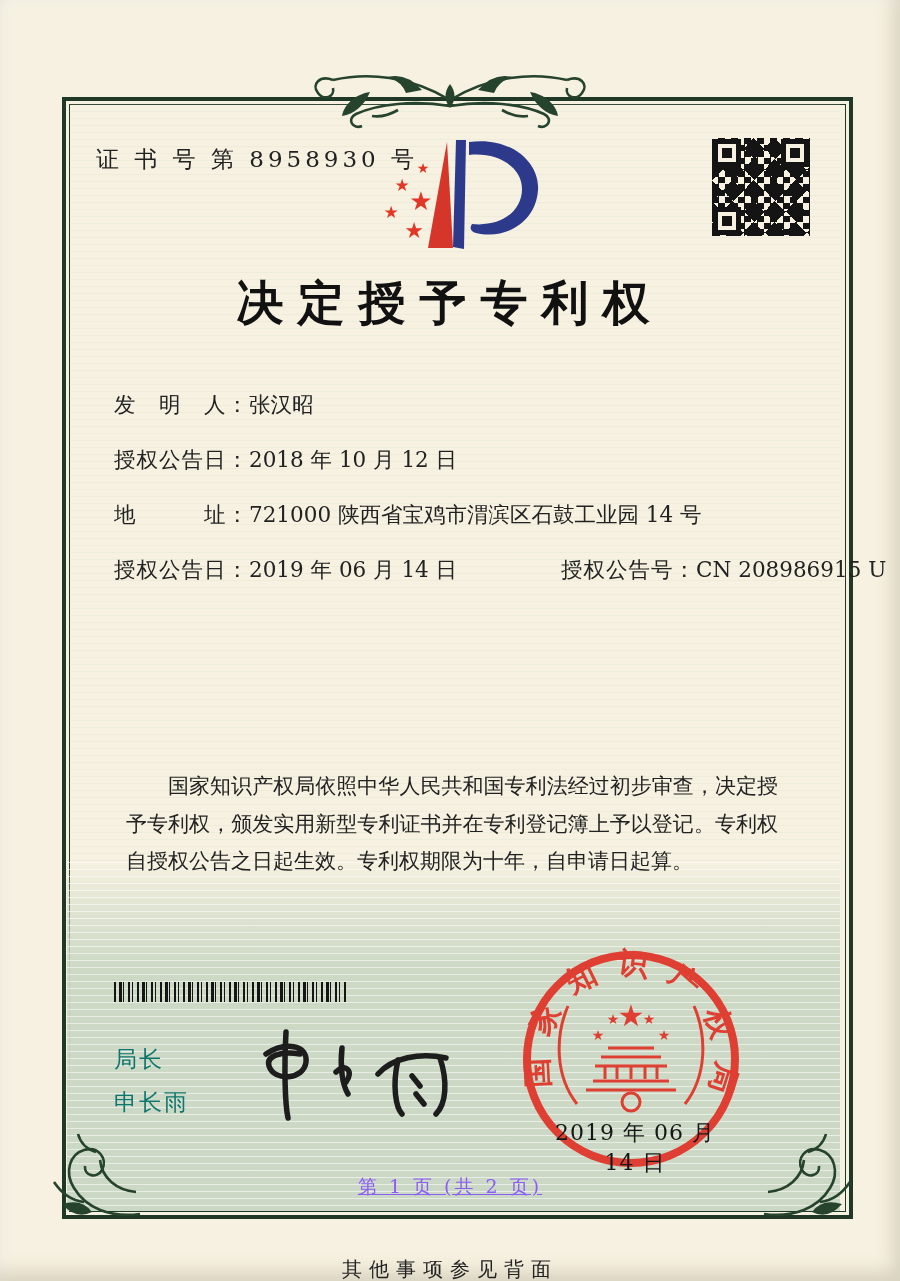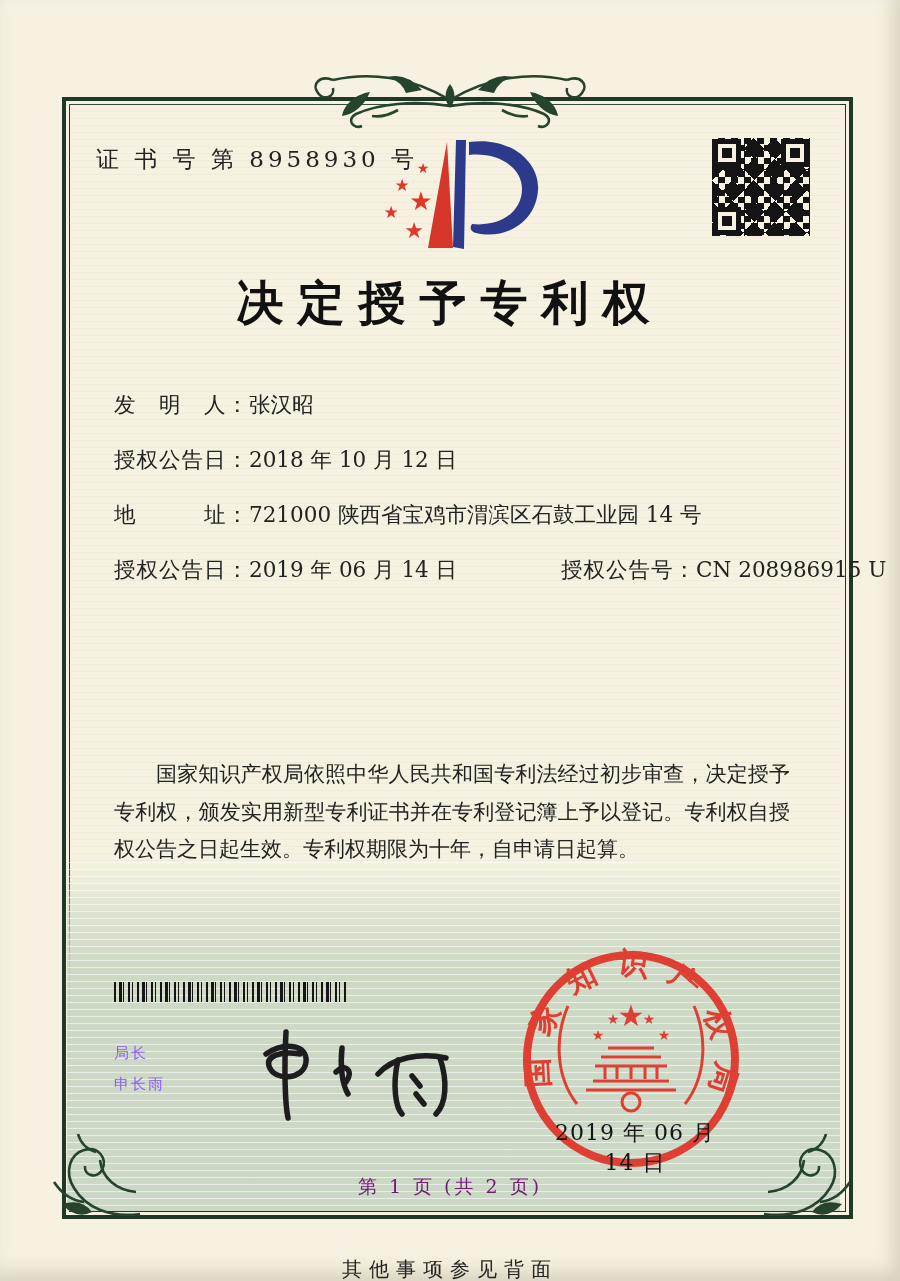--- a/index.html
+++ b/index.html
@@ -42,40 +42,40 @@
     font-size:47px;font-weight:bold;letter-spacing:14px;color:#111;
     font-family:"DejaVu Serif","Liberation Serif",serif;
   }
   
   .fields{position:absolute;left:114px;top:388px;width:700px;font-size:21.5px;color:#222;}
   .frow{height:34px;line-height:34px;margin-bottom:21px;white-space:nowrap;}
   .frow .lbl{letter-spacing:1px;}
   .pair2{margin-left:104px;}
   
   .paras{position:absolute;left:114px;top:756px;width:676px;font-size:21px;line-height:37.5px;text-align:justify;color:#222;}
-  .paras p{margin:0;text-indent:2em;}
+  .paras p{margin:12px;text-indent:2em;}
   
   .barcode{
     position:absolute;left:114px;top:982px;width:232px;height:20px;
     background:repeating-linear-gradient(90deg,
       #151515 0 2px, rgba(0,0,0,0) 2px 5px,
       #151515 5px 8px, rgba(0,0,0,0) 8px 9px,
       #151515 9px 10px, rgba(0,0,0,0) 10px 14px,
       #151515 14px 16px, rgba(0,0,0,0) 16px 18px,
       #151515 18px 19px, rgba(0,0,0,0) 19px 23px);
   }
   
-  .signer{position:absolute;left:114px;top:1044px;font-size:15px;color:#8b5cf6;font-family:Liberation Sans, sans-serif;}
+  .signer{position:absolute;left:114px;top:1044px;font-size:23px;color:#0f766e;font-family:Liberation Sans, sans-serif;}
   .signer div{margin-bottom:12px;letter-spacing:2px;}
   .sig-svg{position:absolute;left:250px;top:1014px;}
   
   .seal{position:absolute;left:516px;top:944px;opacity:.93;}
   .seal-date{position:absolute;left:540px;top:1118px;width:190px;text-align:center;font-size:22px;color:#161616;letter-spacing:1px;}
   
-  .page-info{position:absolute;left:0;top:1174px;width:100%;text-align:center;font-size:19px;letter-spacing:3px;color:#701a75;}
+  .page-info{position:absolute;left:0;top:1174px;width:100%;text-align:center;font-size:19px;letter-spacing:3px;color:#8b5cf6;text-decoration:underline;}
   .back-note{position:absolute;left:0;top:1256px;width:100%;text-align:center;font-size:20px;letter-spacing:7px;color:#222;}
   
   .orn-top{position:absolute;left:280px;top:58px;}
   .orn-bl{position:absolute;left:44px;top:1126px;}
   .orn-br{position:absolute;left:756px;top:1126px;transform:scaleX(-1);}
 </style>
 </head>
 <body>
 
 <div class="page">

